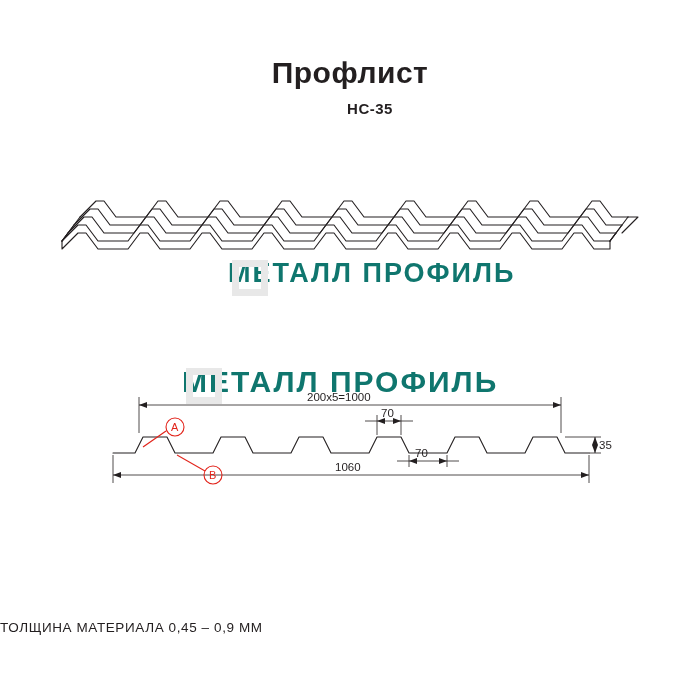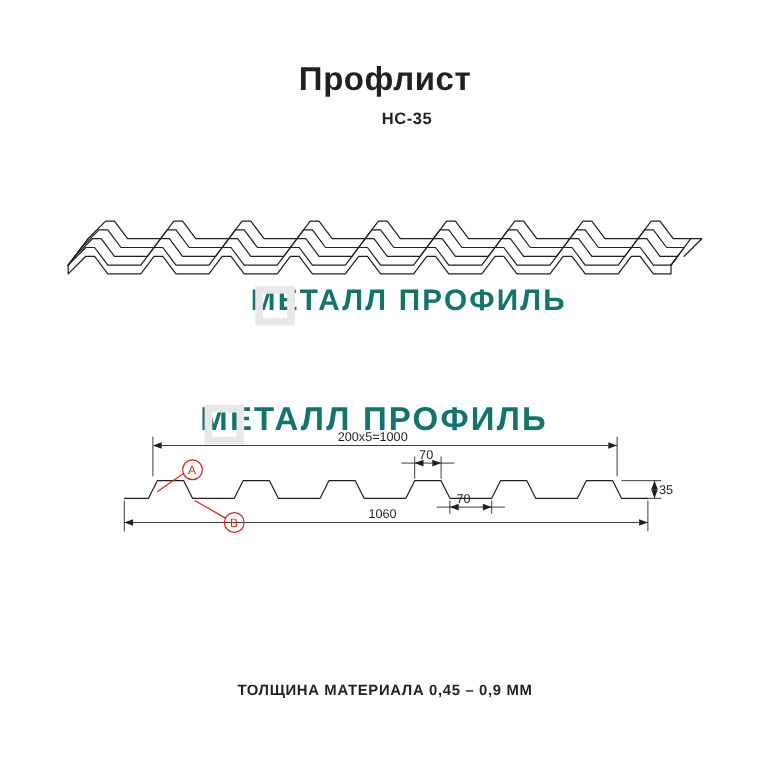--- a/index.html
+++ b/index.html
@@ -39,23 +39,23 @@
     font-size: 15px;
     font-weight: bold;
     letter-spacing: 0.5px;
     margin-left: 20px;
   }
   .footer-note {
     position: absolute;
     top: 620px;
     left: 0;
     width: 700px;
-    text-align: center;
+    text-align: left;
     font-size: 13.5px;
-    font-weight: bold;
+    font-weight: normal;
     letter-spacing: 0.6px;
   }
   .iso-wrap {
     position: absolute;
     left: 60px;
     top: 175px;
     width: 580px;
     height: 140px;
   }
   .section-wrap {

